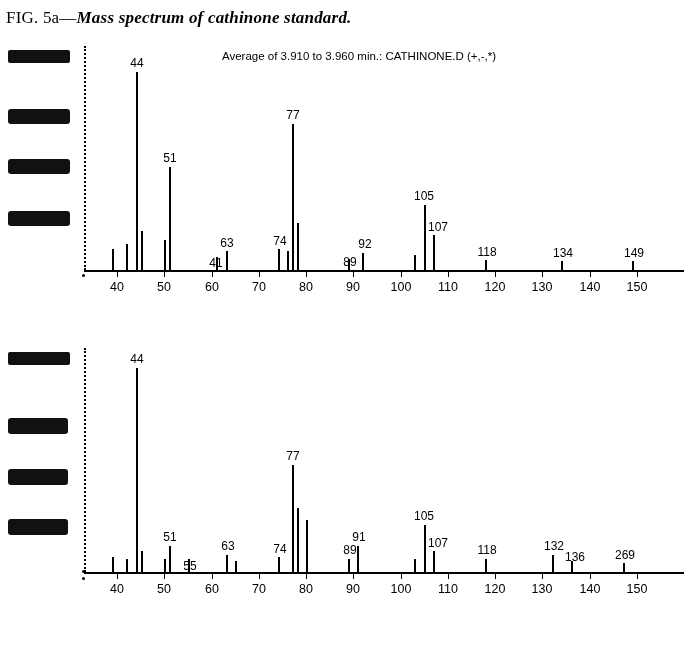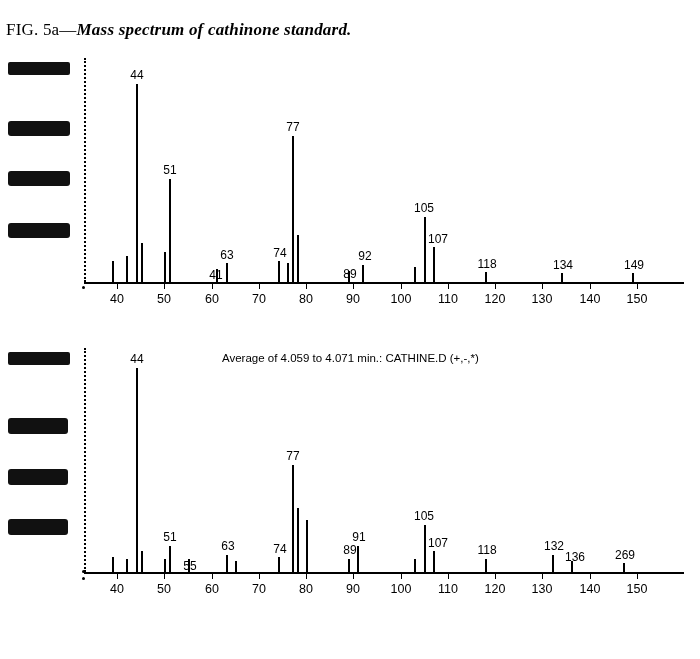--- a/index.html
+++ b/index.html
@@ -105,26 +105,27 @@
     height: 3px;
     background: #000;
     border-radius: 50%;
   }
 </style>
 </head>
 <body>
 
 <div class="fig-block" style="height:330px;">
 
-  <div class="fig-caption" style="padding-top:20px;">
+  <div class="fig-caption" style="padding-top:8px;">
     <span class="cap-label">FIG. 5a</span><span class="cap-label">—</span><span class="cap-text">Mass spectrum of cathinone standard.</span>
   </div>
 
   <div class="spectrum" style="height:280px;">
 
+    <div class="plot-title" style="left:222px; top:22px;">Average of 3.910 to 3.960 min.: CATHINONE.D (+,-,*)</div>
 
     <div class="yaxis" style="left:84px; top:18px; height:224px;"></div>
     <div class="axis-dot" style="left:82px; top:246px;"></div>
 
     <div class="ylabel-blob" style="left:8px; top:22px; width:62px; height:13px;"></div>
     <div class="ylabel-blob b2" style="left:8px; top:81px; width:62px; height:15px;"></div>
     <div class="ylabel-blob b2" style="left:8px; top:131px; width:62px; height:15px;"></div>
     <div class="ylabel-blob b2" style="left:8px; top:183px; width:62px; height:15px;"></div>
 
     <div class="baseline" style="left:84px; top:242px; width:600px;"></div>
@@ -195,21 +196,20 @@
     </div>
 
   </div>
 </div>
 
 <div class="fig-block" style="height:329px;">
 
 
   <div class="spectrum" style="height:280px;">
 
-    <div class="plot-title" style="left:222px; top:22px;">Average of 4.059 to 4.071 min.: CATHINE.D (+,-,*)</div>
 
     <div class="yaxis" style="left:84px; top:18px; height:224px;"></div>
     <div class="axis-dot" style="left:82px; top:240px;"></div>
     <div class="axis-dot" style="left:82px; top:247px;"></div>
 
     <div class="ylabel-blob" style="left:8px; top:22px; width:62px; height:13px;"></div>
     <div class="ylabel-blob b2" style="left:8px; top:88px; width:60px; height:16px;"></div>
     <div class="ylabel-blob b2" style="left:8px; top:139px; width:60px; height:16px;"></div>
     <div class="ylabel-blob b2" style="left:8px; top:189px; width:60px; height:16px;"></div>
 

